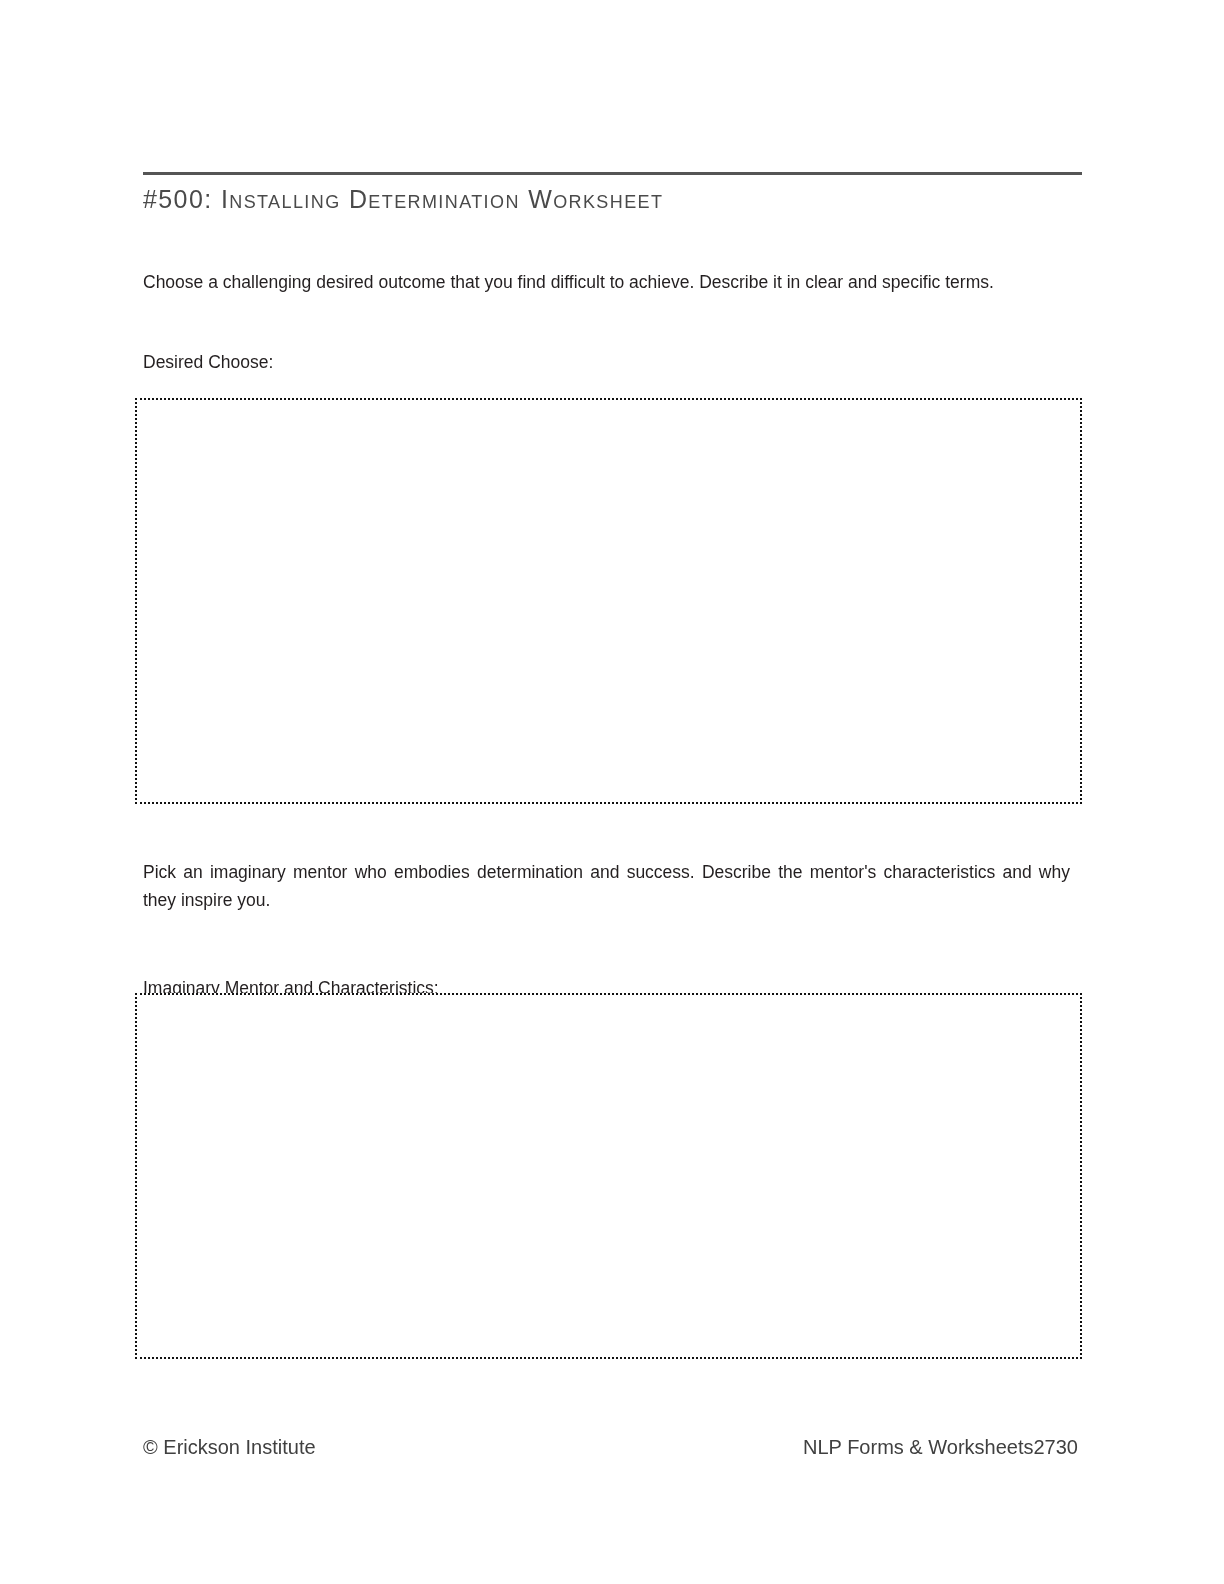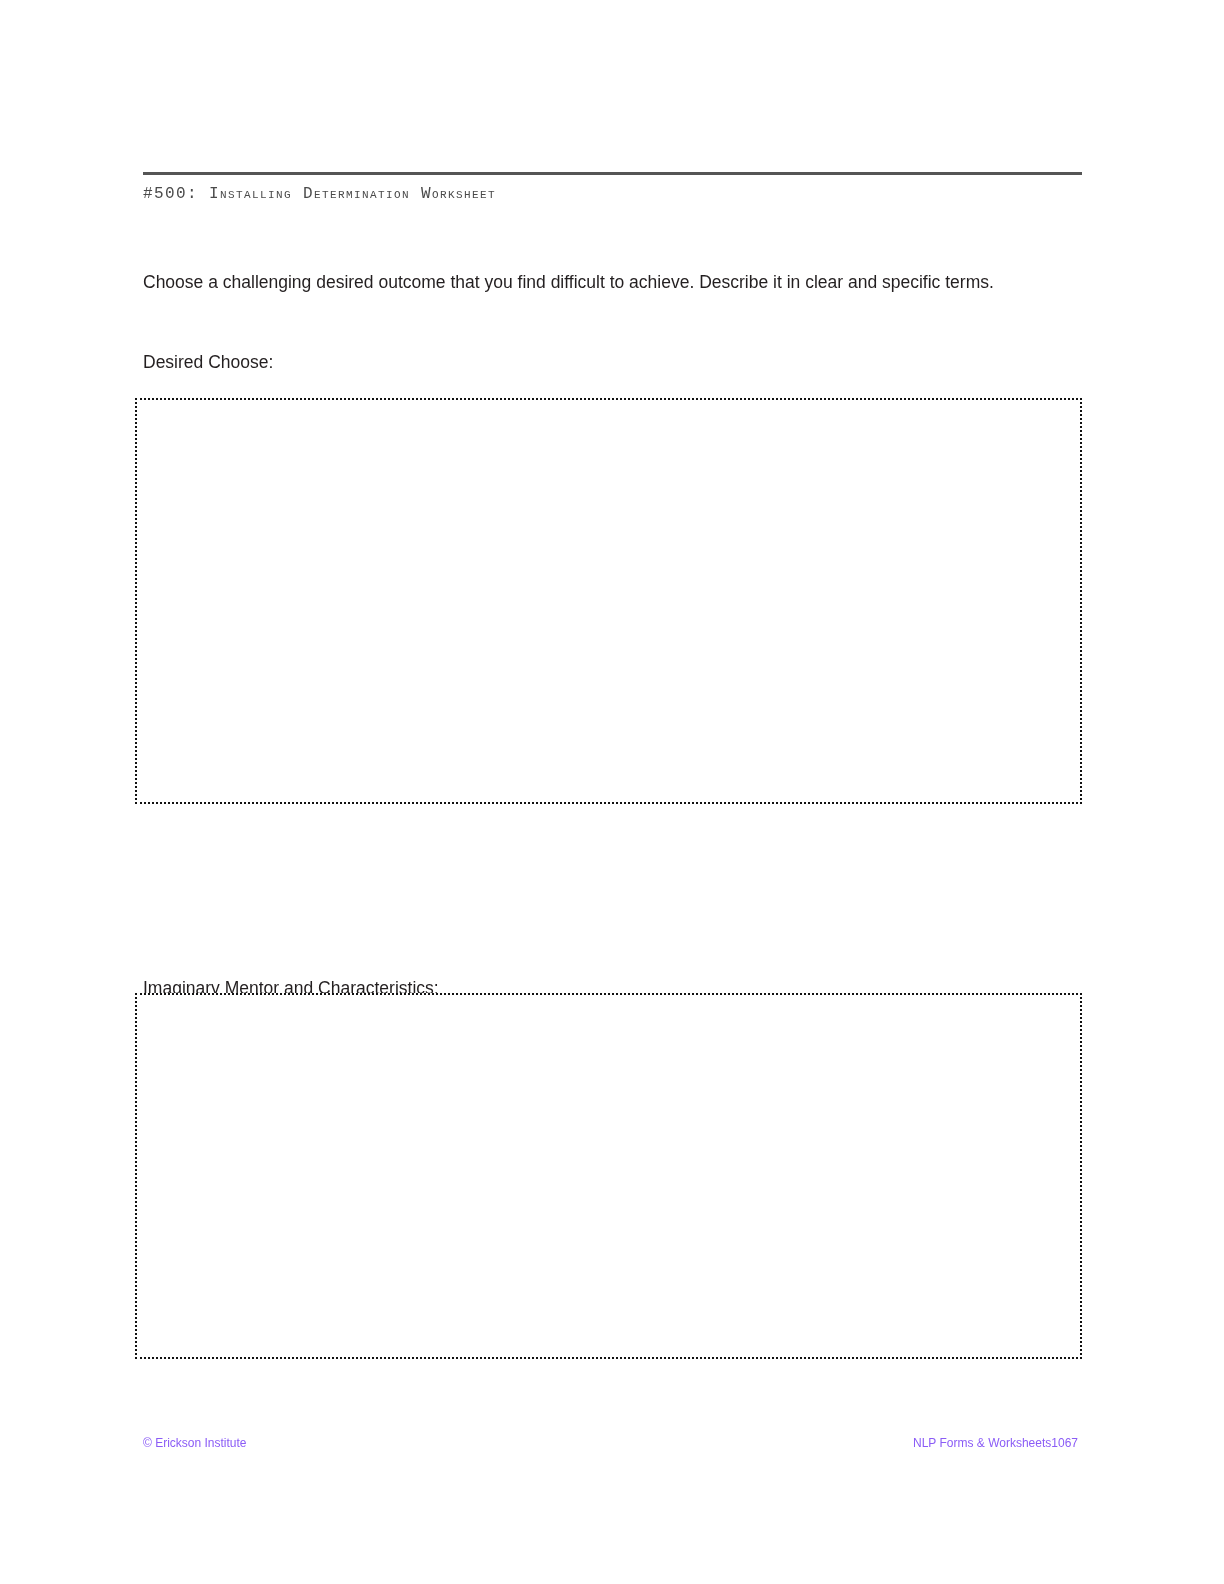--- a/index.html
+++ b/index.html
@@ -32,22 +32,22 @@
     top: 172px;
     width: 939px;
   }
   .header-rule {
     width: 100%;
     height: 3px;
     background: #555555;
   }
   .header-title {
     margin-top: 10px;
-    font-family: Liberation Mono, monospace;
-    font-size: 16px;
+    font-family: Liberation Sans, sans-serif;
+    font-size: 25px;
     font-variant: small-caps;
     letter-spacing: 1.4px;
     color: #4a4a4a;
     white-space: nowrap;
   }
 
   
   .para {
     position: absolute;
     width: 927px;
@@ -79,22 +79,22 @@
   }
 
   
   .footer {
     position: absolute;
     left: 143px;
     top: 1436px;
     width: 935px;
     display: flex;
     align-items: baseline;
-    font-size: 12px;
-    color: #8b5cf6;
+    font-size: 20px;
+    color: #404040;
   }
   .footer-left   { flex: 0 0 auto; text-align: left; }
   .footer-center { flex: 1 1 auto; text-align: right; }
   .footer-right  { flex: 0 0 auto; text-align: right; }
 </style>
 </head>
 <body>
 
 <div class="page">
 
@@ -102,24 +102,25 @@
     <div class="header-rule"></div>
     <div class="header-title">#500: Installing Determination Worksheet</div>
   </div>
 
   <div class="para" style="top: 268px;">Choose a challenging desired outcome that you find difficult to achieve. Describe it in clear and specific terms.</div>
 
   <div class="field-label" style="top: 349px;">Desired Choose:</div>
 
   <div class="answer-box" style="top: 398px; height: 406px;"></div>
 
+  <div class="para" style="top: 858px;">Pick an imaginary mentor who embodies determination and success. Describe the mentor's characteristics and why they inspire you.</div>
 
   <div class="field-label" style="top: 975px;">Imaginary Mentor and Characteristics:</div>
 
   <div class="answer-box" style="top: 993px; height: 366px;"></div>
 
   <div class="footer">
     <div class="footer-left">© Erickson Institute</div>
     <div class="footer-center">NLP Forms &amp; Worksheets</div>
-    <div class="footer-right">1067</div>
+    <div class="footer-right">2730</div>
   </div>
 
 </div>
 
 </body></html>

